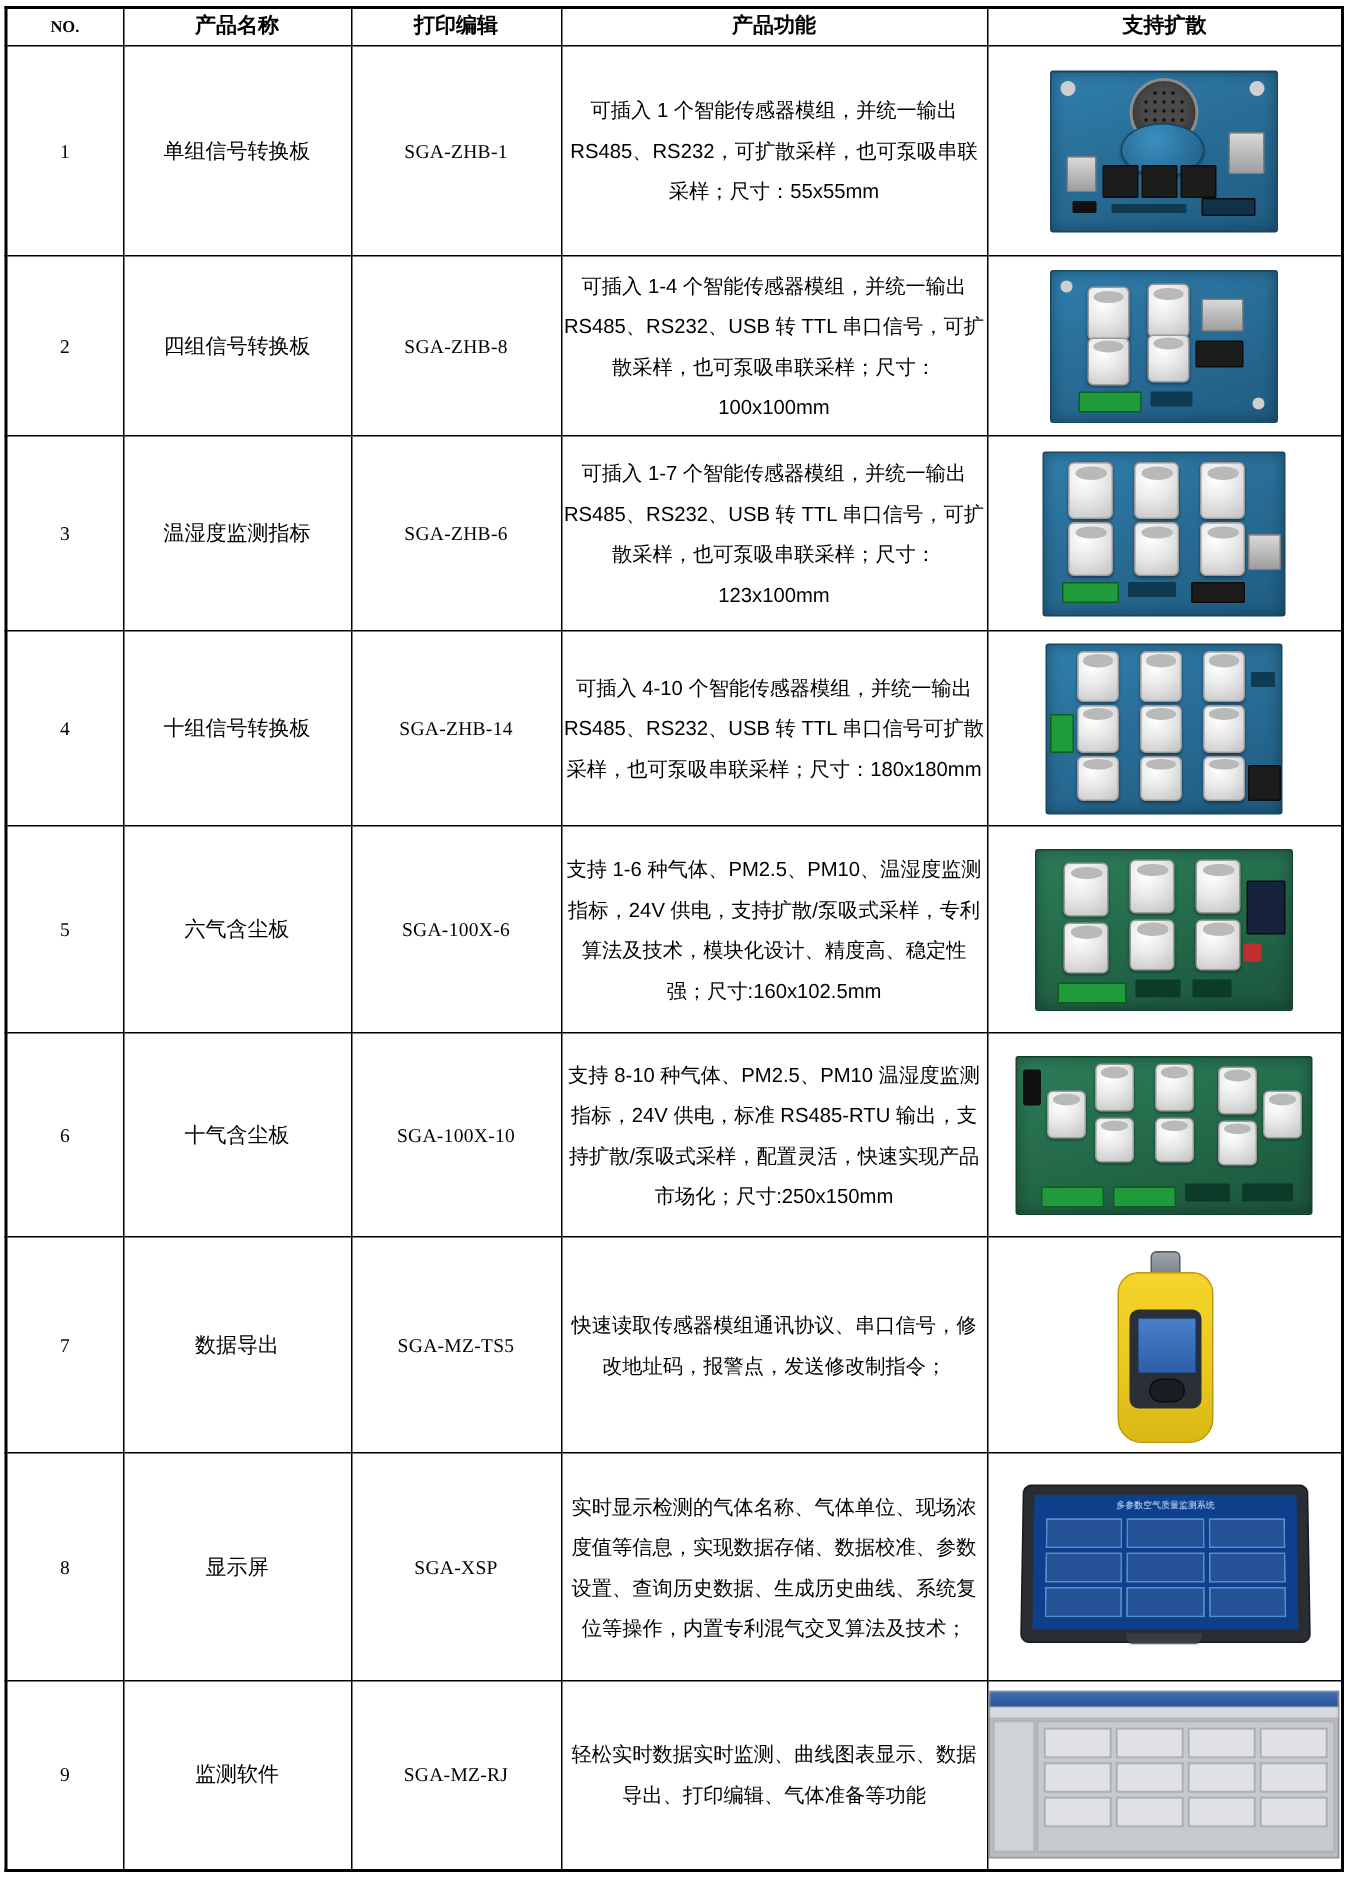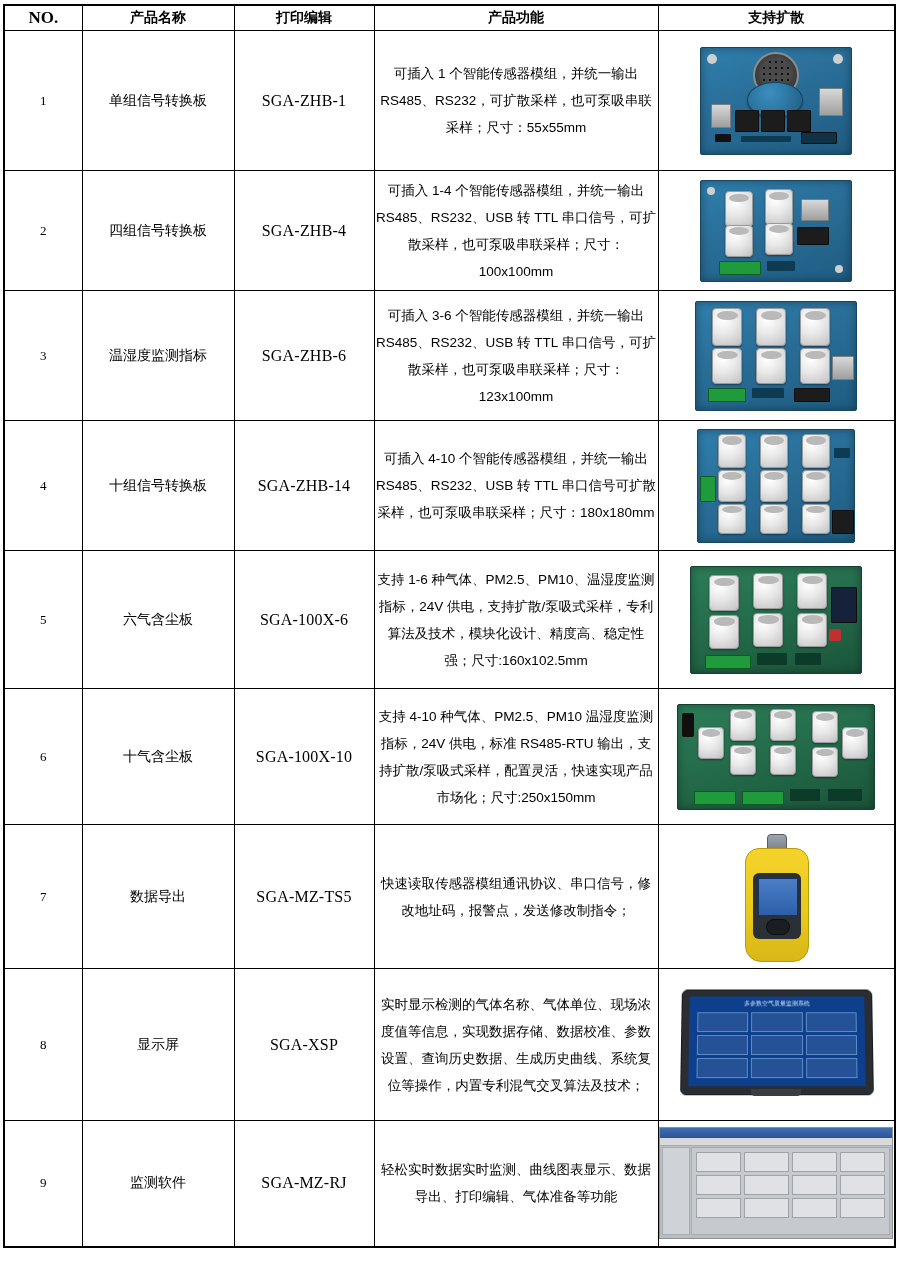--- a/index.html
+++ b/index.html
@@ -34,37 +34,37 @@
   }
   thead th {
     font-weight: bold;
     font-size: 14px;
     height: 24px;
     line-height: 24px;
     font-family: "Liberation Serif", "DejaVu Serif", serif;
   }
   thead th.no-col {
     font-family: "Liberation Serif", "DejaVu Serif", serif;
-    font-size: 17px;
+    font-size: 11px;
   }
   col.c-no    { width: 78px; }
   col.c-name  { width: 152px; }
   col.c-model { width: 140px; }
   col.c-func  { width: 284px; }
   col.c-img   { width: 237px; }
 
   td.cell-no {
     font-size: 13px;
     font-family: "Liberation Serif", "DejaVu Serif", serif;
   }
   td.cell-name {
     font-size: 14px;
   }
   td.cell-model {
-    font-size: 16px;
+    font-size: 13px;
     font-family: "Liberation Serif", "DejaVu Serif", serif;
     letter-spacing: 0.2px;
   }
   td.cell-func {
     text-align: left;
     font-size: 13.5px;
     line-height: 27px;
     padding: 6px 10px 6px 10px;
   }
   td.cell-img {
@@ -330,21 +330,21 @@
               <div class="chip" style="left:6px;top:6px;width:10px;height:10px;background:#cfcfcf;border-radius:50%;"></div>
               <div class="chip" style="left:132px;top:6px;width:10px;height:10px;background:#cfcfcf;border-radius:50%;"></div>
             </div>
           </div>
         </td>
       </tr>
 
       <tr style="height:120px;">
         <td class="cell-no">2</td>
         <td class="cell-name">四组信号转换板</td>
-        <td class="cell-model">SGA-ZHB-4</td>
+        <td class="cell-model">SGA-ZHB-8</td>
         <td class="cell-func">可插入 1-4 个智能传感器模组，并统一输出 RS485、RS232、USB 转 TTL 串口信号，可扩散采样，也可泵吸串联采样；尺寸：100x100mm</td>
         <td class="cell-img">
           <div class="imgbox">
             <div class="photo pcb" style="width:150px;height:100px;">
               <div class="sensor" style="left:24px;top:10px;width:26px;height:34px;">
                   <div class="sensor-top"></div>
                 </div>
               <div class="sensor" style="left:64px;top:8px;width:26px;height:34px;">
                   <div class="sensor-top"></div>
                 </div>
@@ -362,21 +362,21 @@
               <div class="chip" style="left:134px;top:84px;width:8px;height:8px;background:#cfcfcf;border-radius:50%;"></div>
             </div>
           </div>
         </td>
       </tr>
 
       <tr style="height:130px;">
         <td class="cell-no">3</td>
         <td class="cell-name">温湿度监测指标</td>
         <td class="cell-model">SGA-ZHB-6</td>
-        <td class="cell-func">可插入 3-6 个智能传感器模组，并统一输出 RS485、RS232、USB 转 TTL 串口信号，可扩散采样，也可泵吸串联采样；尺寸：123x100mm</td>
+        <td class="cell-func">可插入 1-7 个智能传感器模组，并统一输出 RS485、RS232、USB 转 TTL 串口信号，可扩散采样，也可泵吸串联采样；尺寸：123x100mm</td>
         <td class="cell-img">
           <div class="imgbox">
             <div class="photo pcb" style="width:160px;height:108px;">
               <div class="sensor" style="left:16px;top:6px;width:28px;height:36px;">
                   <div class="sensor-top"></div>
                 </div>
               <div class="sensor" style="left:60px;top:6px;width:28px;height:36px;">
                   <div class="sensor-top"></div>
                 </div>
               <div class="sensor" style="left:104px;top:6px;width:28px;height:36px;">
@@ -476,21 +476,21 @@
               <div class="chip" style="left:138px;top:62px;width:12px;height:12px;background:#c03030;border-radius:2px;"></div>
             </div>
           </div>
         </td>
       </tr>
 
       <tr style="height:136px;">
         <td class="cell-no">6</td>
         <td class="cell-name">十气含尘板</td>
         <td class="cell-model">SGA-100X-10</td>
-        <td class="cell-func">支持 4-10 种气体、PM2.5、PM10 温湿度监测指标，24V 供电，标准 RS485-RTU 输出，支持扩散/泵吸式采样，配置灵活，快速实现产品市场化；尺寸:250x150mm</td>
+        <td class="cell-func">支持 8-10 种气体、PM2.5、PM10 温湿度监测指标，24V 供电，标准 RS485-RTU 输出，支持扩散/泵吸式采样，配置灵活，快速实现产品市场化；尺寸:250x150mm</td>
         <td class="cell-img">
           <div class="imgbox">
             <div class="photo pcb green" style="width:196px;height:104px;">
               <div class="sensor" style="left:52px;top:4px;width:24px;height:30px;">
                   <div class="sensor-top"></div>
                 </div>
               <div class="sensor" style="left:92px;top:4px;width:24px;height:30px;">
                   <div class="sensor-top"></div>
                 </div>
               <div class="sensor" style="left:134px;top:6px;width:24px;height:30px;">

